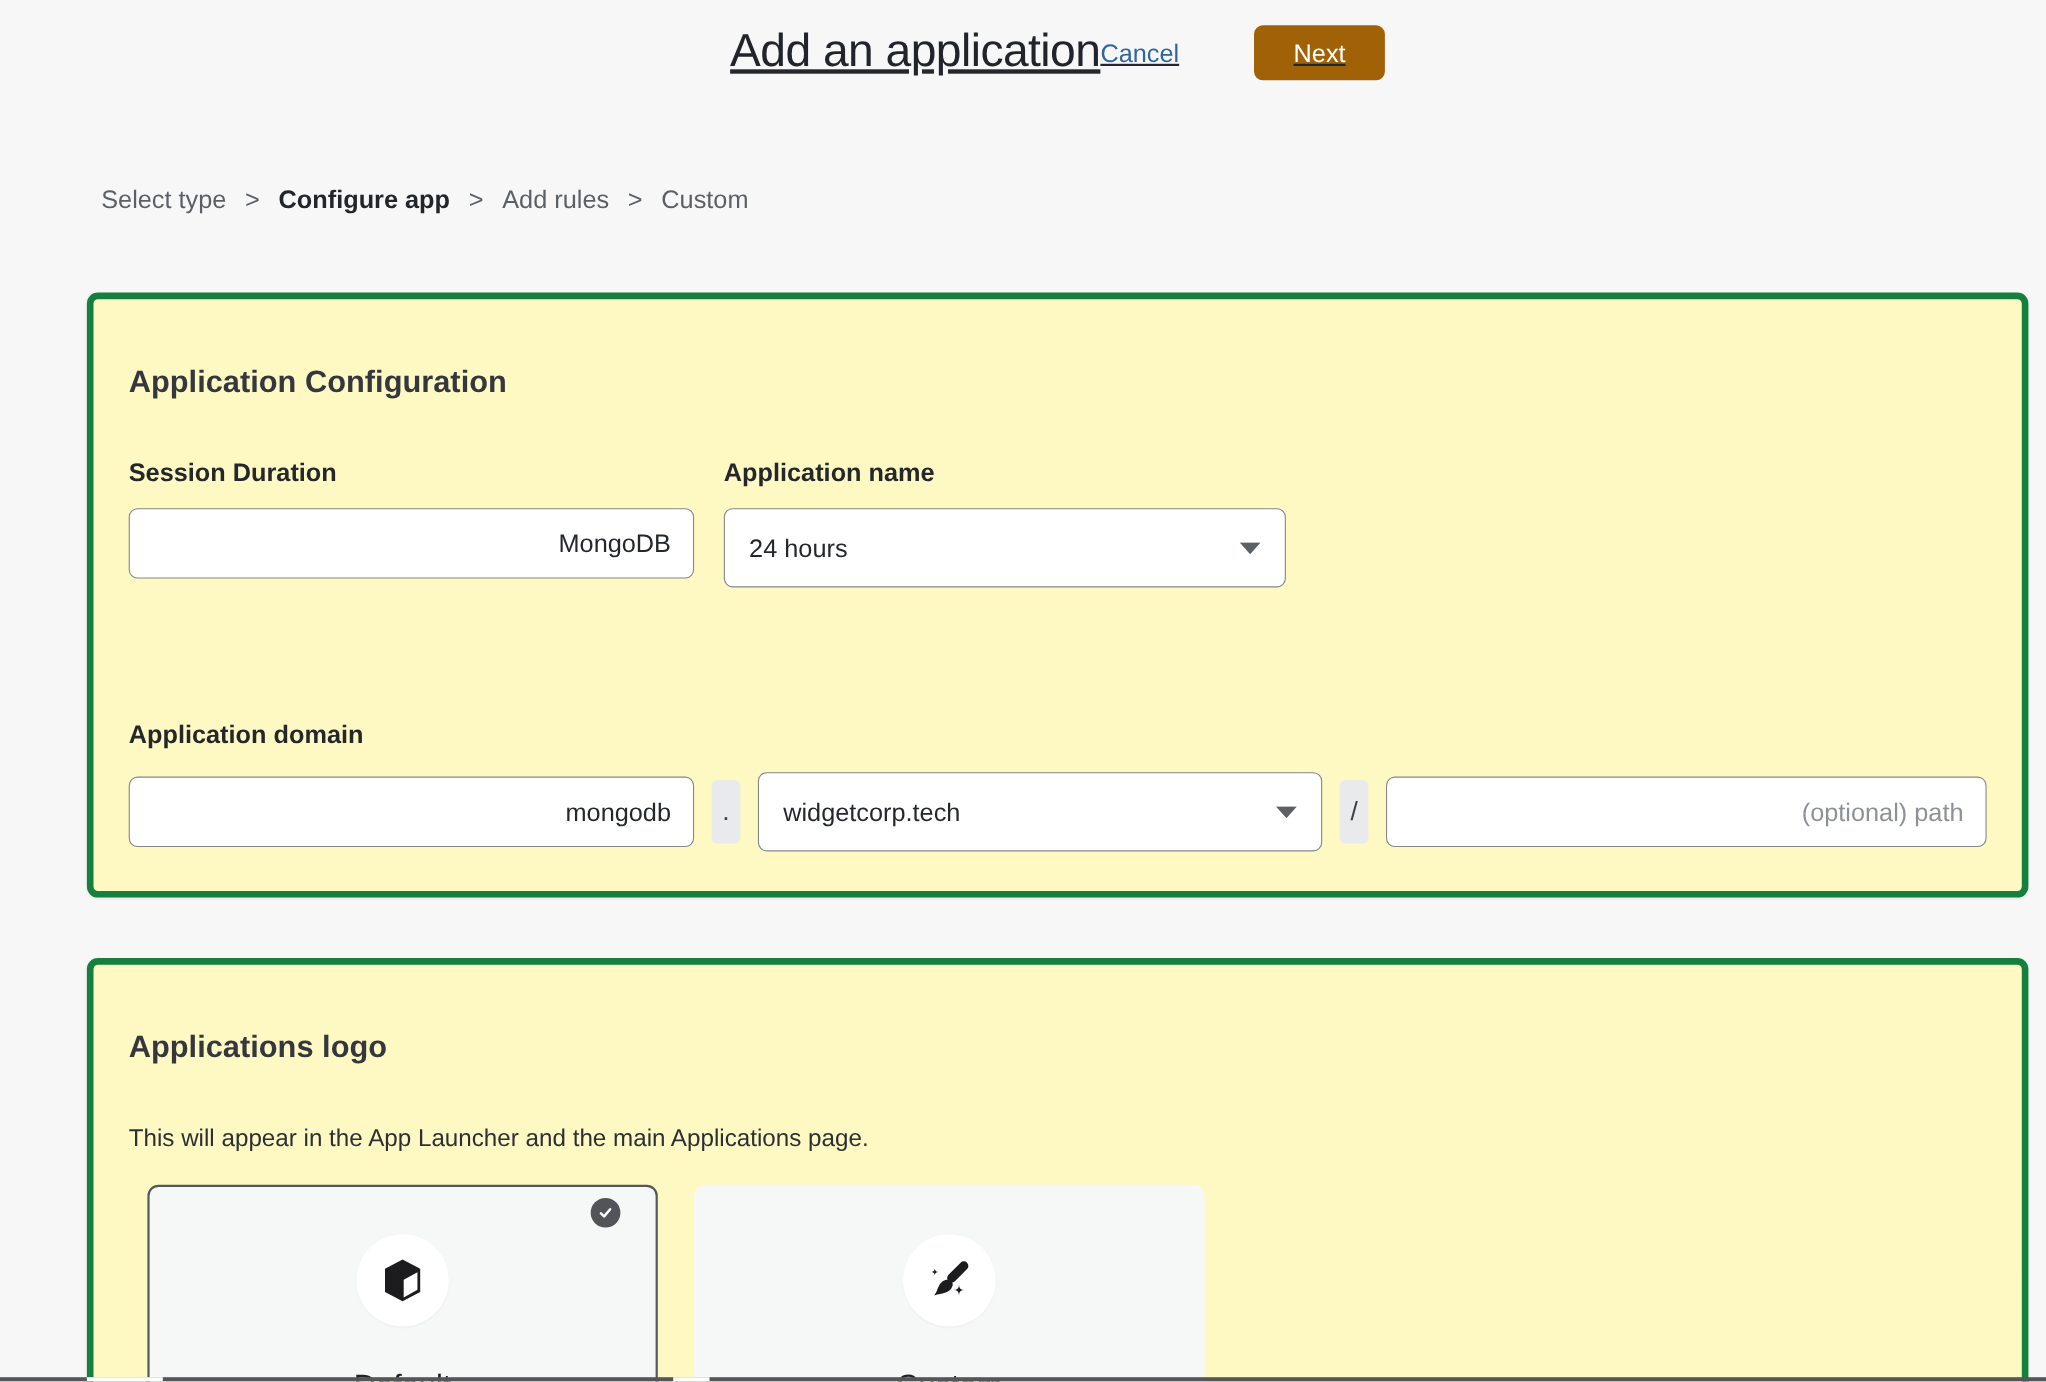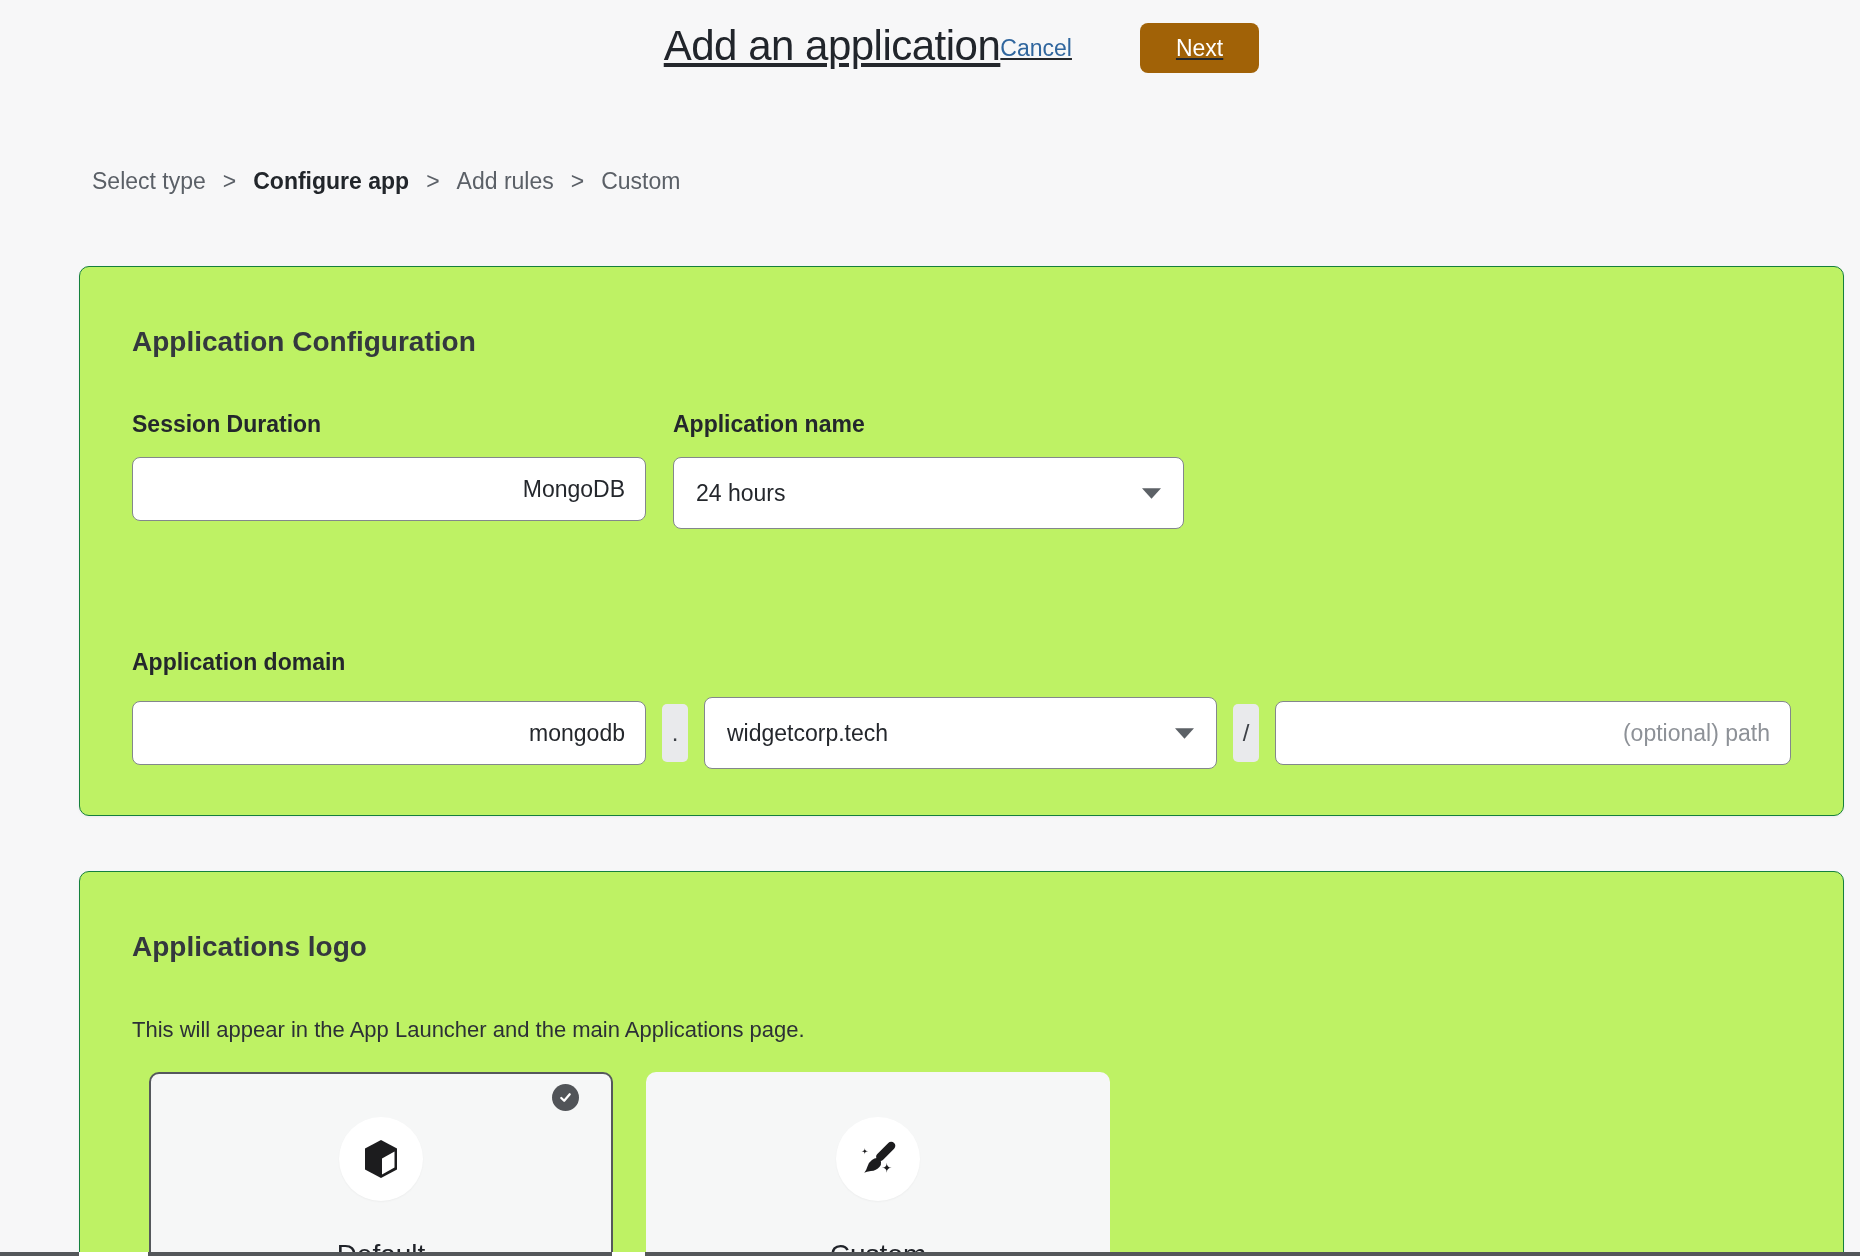--- a/index.html
+++ b/index.html
@@ -22,23 +22,23 @@
           height:50px; padding:0 36px; cursor:pointer; font-family:inherit; }
 
   
   .breadcrumb { margin-top:94px; margin-left:13px; display:flex; align-items:center; gap:17px;
                 font-size:23px; color:#5b6067; }
   .breadcrumb .step { cursor:pointer; }
   .breadcrumb .step.active { font-weight:700; color:#22262b; }
   .breadcrumb .sep { color:#5b6067; }
 
   
-  .card { background:#bef264; border:1px solid #15803d; border-radius:10px;
+  .card { background:#fef9c3; border:6px solid #15803d; border-radius:10px;
           box-shadow:0 1px 3px rgba(0,0,0,0.05); box-sizing:border-box;
-          padding:59px 52px; }
+          padding:59px 32px; }
   .card-config { margin-top:71px; height:550px; }
   .card-logo   { margin-top:55px; height:440px; }
   h2 { margin:0; font-size:28px; font-weight:700; line-height:32px; color:#34383e; }
 
   .labels, .fields { display:grid; grid-template-columns:514px 511px; column-gap:27px; }
   .labels { margin-top:53px; }
   .fields { margin-top:20px; }
   .field-label { font-size:23px; font-weight:700; line-height:26px; color:#24272c; }
 
   .text-input { height:64px; width:100%; box-sizing:border-box; background:#fff;

